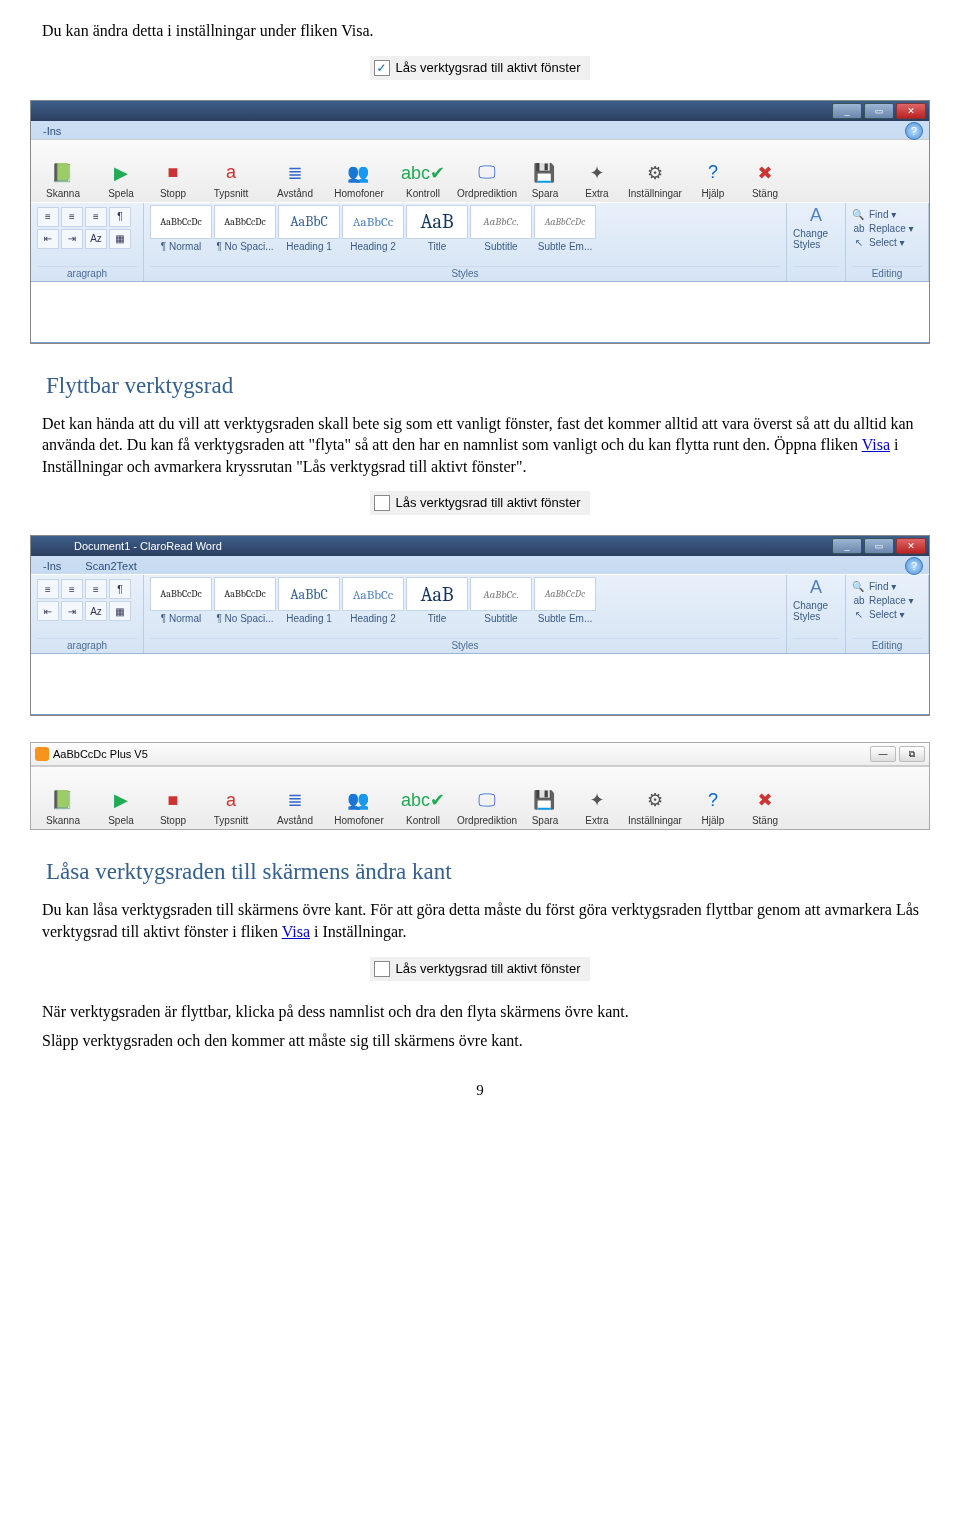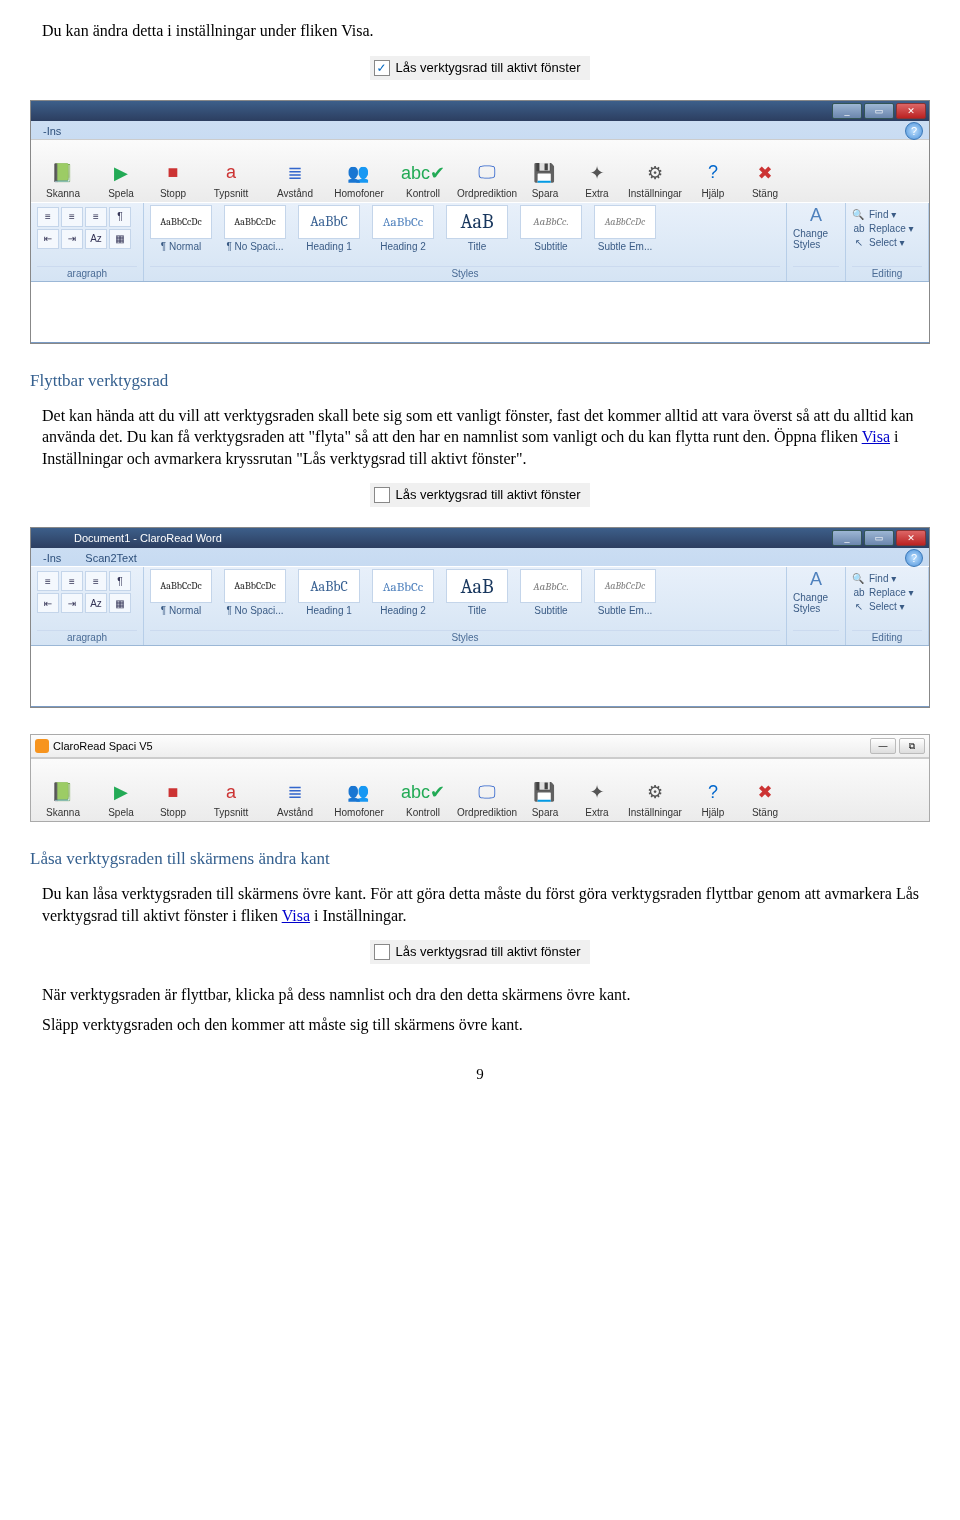--- a/index.html
+++ b/index.html
@@ -1,36 +1,36 @@
 <!DOCTYPE html>
 <html><head>
 <meta charset="utf-8">
 <style>
   body { margin:0; padding:20px 30px; font-family:"Times New Roman",serif; font-size:16px; color:#000; background:#fff; width:900px; }
   p { margin:0 0 8px 12px; line-height:1.35; }
-  .heading { color:#35608f; font-size:17px; margin:20px 0 12px 0; }
+  .heading { color:#35608f; font-size:23px; margin:20px 0 12px 16px; }
   a.link { color:#0000cc; text-decoration:underline; }
   .checkbox-fig { display:flex; justify-content:center; margin:14px 0 20px 0; }
   .checkbox-box { background:#f0f0f0; padding:4px 10px 4px 4px; display:flex; align-items:flex-start; font-family:"Segoe UI",sans-serif; font-size:13px; }
   .cb { width:14px; height:14px; border:1px solid #888; background:#fff; display:flex; align-items:center; justify-content:center; margin-right:6px; }
   .cb.checked::after { content:"✓"; color:#0066c0; font-size:12px; line-height:1; }
 
   
   .shot { border:1px solid #888; margin:6px 0 26px 0; font-family:"Segoe UI",sans-serif; font-size:11px; color:#333; }
   .shot-inner { background:linear-gradient(#cfe0f4,#a8c6e8); position:relative; }
   .winbar { background:linear-gradient(#3d5f8a,#2c3e60); height:20px; display:flex; justify-content:space-between; align-items:center; padding:0 3px; color:#fff; font-size:11px; }
   .winbtns { display:flex; gap:2px; }
   .wbtn { width:28px; height:14px; border:1px solid #355; background:linear-gradient(#9db6d4,#6b86ad); border-radius:2px; display:flex; align-items:center; justify-content:center; font-size:9px; color:#fff;}
   .wbtn.close { background:linear-gradient(#d66,#b22); border-color:#833; }
   .tabstrip { height:18px; display:flex; align-items:flex-end; padding-left:6px; color:#2c4e7a; font-size:11px; gap:12px;}
   .tabstrip .tab { padding:2px 6px; }
   .ribbon { background:linear-gradient(#e8f0fa,#d5e4f4); border-top:1px solid #fff; display:flex; align-items:stretch; height:78px; }
   .group { border-right:1px solid #b7cee8; padding:2px 6px 0 6px; display:flex; flex-direction:column; justify-content:space-between; }
   .group-title { text-align:center; font-size:10px; color:#4a6b95; padding:1px 0 2px 0; border-top:1px solid #cbdaef; }
-  .styles-row { display:flex; gap:12px; align-items:flex-end; }
+  .styles-row { display:flex; gap:2px; align-items:flex-end; }
   .style-item { width:62px; text-align:center; }
   .style-prev { height:32px; background:#fff; border:1px solid #c4d5ea; display:flex; align-items:center; justify-content:center; font-family:"Cambria",serif; color:#365f91; }
   .style-name { font-size:10px; color:#3a5b85; padding-top:2px; white-space:nowrap; overflow:hidden; }
   .changestyles { width:46px; display:flex; flex-direction:column; align-items:center; justify-content:center; font-size:10px; color:#3a5b85; gap:2px;}
   .editing { width:70px; font-size:10px; color:#3a5b85; display:flex; flex-direction:column; gap:3px; padding-top:4px;}
   .editing div { display:flex; align-items:center; gap:3px;}
   .editing .ic { width:14px; text-align:center; }
   .paragraph-group { width:100px; }
   .para-btns { display:flex; flex-wrap:wrap; gap:2px; padding-top:2px;}
   .pbtn { width:20px; height:18px; border:1px solid #c4d5ea; background:#f4f8fd; display:flex; align-items:center; justify-content:center; font-size:10px; color:#335;}
@@ -309,21 +309,21 @@
       </div>
     </div>
     <div class="docarea"></div>
   </div>
 </div>
 
 <div class="claro-window">
   <div class="claro-title">
     <div class="left">
       <span style="width:14px;height:14px;background:#f7941e;border-radius:3px;display:inline-block"></span>
-      <span>ClaroRead Spaci V5</span>
+      <span>AaBbCcDc Plus V5</span>
     </div>
     <div class="claro-wbtns">
       <div>—</div>
       <div>⧉</div>
     </div>
   </div>
   <div class="claro-bar" id="claro2">
       <div class="claro-btn">
         <div class="claro-ic" style="color: rgb(34, 170, 119);">📗</div>
         <div>Skanna</div>
@@ -384,16 +384,16 @@
   <span>Du kan låsa verktygsraden till skärmens övre kant. För att göra detta måste du först göra verktygsraden flyttbar genom att avmarkera Lås verktygsrad till aktivt fönster i fliken </span><a class="link" href="#">Visa</a><span> i Inställningar.</span>
 </p>
 
 <div class="checkbox-fig">
   <div class="checkbox-box">
     <span class="cb"></span>
     <span>Lås verktygsrad till aktivt fönster</span>
   </div>
 </div>
 
-<p>När verktygsraden är flyttbar, klicka på dess namnlist och dra den detta skärmens övre kant.</p>
+<p>När verktygsraden är flyttbar, klicka på dess namnlist och dra den flyta skärmens övre kant.</p>
 <p>Släpp verktygsraden och den kommer att måste sig till skärmens övre kant.</p>
 
 <div class="page-num">9</div>
 
 </body></html>

